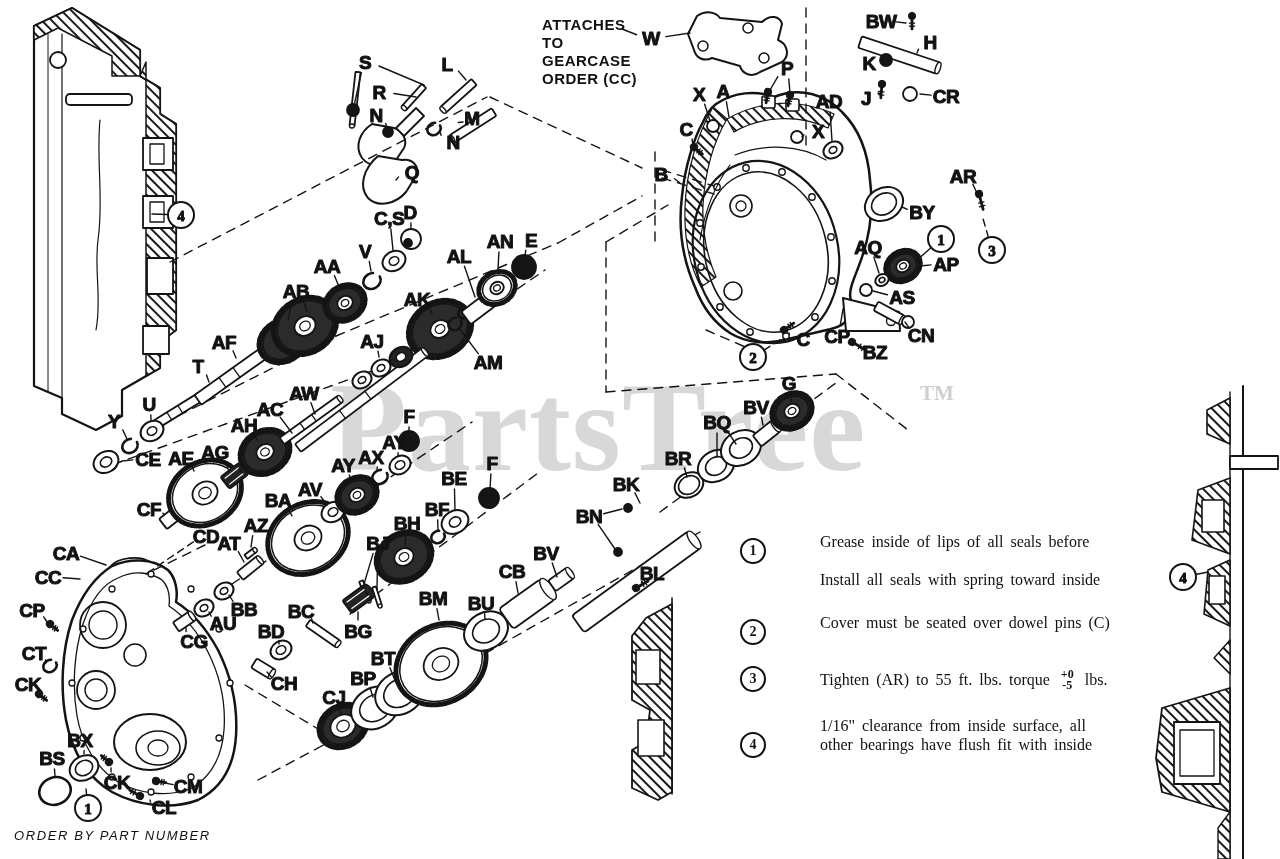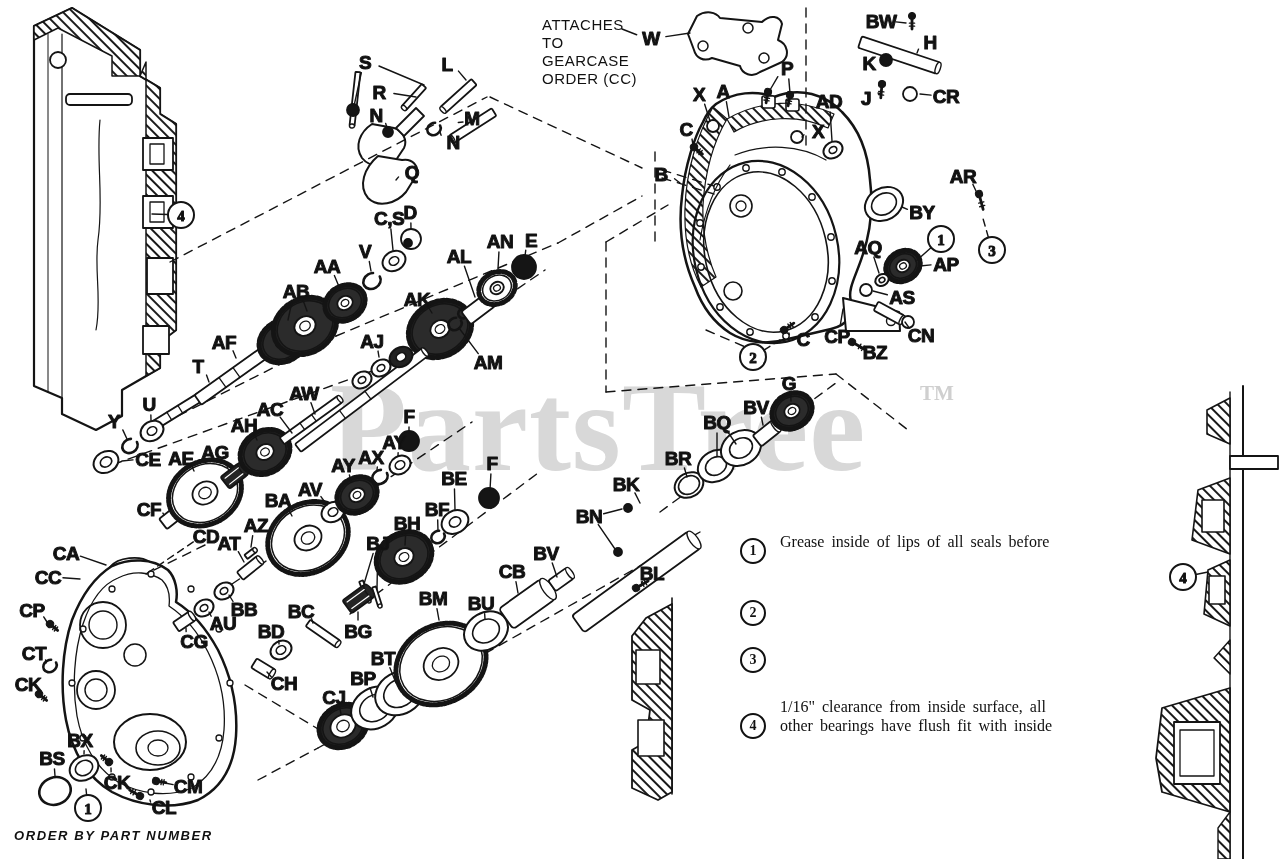--- a/index.html
+++ b/index.html
@@ -1,33 +1,33 @@
 <!DOCTYPE html>
 <html><head>
 <meta charset="utf-8">
 <style>
   html,body{margin:0;padding:0;background:#fff;}
   #stage{position:relative;width:1280px;height:859px;background:#fff;overflow:hidden;
          font-family:"Liberation Sans",sans-serif;color:#111;}
   #scene{position:absolute;left:0;top:0;z-index:1;}
   .overlay{position:absolute;z-index:2;}
-  #attaches{left:542px;top:16px;font-weight:normal;font-size:15px;line-height:18px;letter-spacing:.5px;}
-  #footer{left:14px;top:828px;font-weight:bold;font-style:italic;font-size:13px;letter-spacing:1.6px;}
+  #attaches{left:542px;top:16px;font-weight:bold;font-size:15px;line-height:18px;letter-spacing:.5px;}
+  #footer{left:14px;top:828px;font-weight:normal;font-style:italic;font-size:13px;letter-spacing:1.6px;}
   #notes{left:740px;top:532px;width:436px;font-family:"Liberation Serif",serif;
          font-size:16px;line-height:19px;word-spacing:3px;}
   .note-row{display:flex;gap:14px;margin-bottom:24px;align-items:flex-start;}
   .note-sym{flex:0 0 26px;width:26px;height:26px;border:2.2px solid #111;border-radius:50%;
             box-sizing:border-box;text-align:center;font-weight:bold;font-size:14px;line-height:21px;
             font-family:"Liberation Serif",serif;}
   .arrowsym{flex:0 0 26px;position:relative;width:26px;height:2.6px;background:#111;margin-top:8px;}
   .arrowsym:before{content:'';position:absolute;left:-2px;top:-5px;width:0;height:0;
             border:6px solid transparent;border-right:11px solid #111;border-left:0;}
   .para{margin-top:0;}
   .para + .para{margin-top:19px;}
-  .nline{white-space:nowrap;}
+  .nline{white-space:nowrap;margin-left:40px;}
   .frac{display:inline-block;vertical-align:-4px;text-align:center;font-size:12px;line-height:11px;
         font-weight:bold;margin:0 4px;}
   .plbl{font-family:"Liberation Sans",sans-serif;font-weight:bold;font-size:19px;letter-spacing:-.5px;
         fill:#111;text-anchor:middle;dominant-baseline:central;}
   .cnum{font-family:"Liberation Serif",serif;font-weight:bold;font-size:15px;fill:#111;
         text-anchor:middle;dominant-baseline:central;}
   .wmark{font-family:"Liberation Serif",serif;font-weight:bold;}
 </style>
 </head>
 <body>
@@ -814,32 +814,37 @@
 </div>
 
 <div id="notes" class="overlay">
       <div class="note-row">
         <div class="note-sym" style="margin-top: 6px;">1</div>
         <div>
           <div class="para">
             <div class="nline">Grease inside of lips of all seals before</div>
           </div>
           <div class="para">
+            <div class="nline">Install all seals with spring toward inside</div>
           </div>
         </div>
       </div>
       <div class="note-row">
         <div class="note-sym" style="margin-top: 6px;">2</div>
         <div>
           <div class="para">
+            <div class="nline">Cover must be seated over dowel pins (C)</div>
           </div>
         </div>
       </div>
       <div class="note-row">
         <div class="note-sym" style="margin-top: -3px;">3</div>
+        <div>
+          <div class="nline">Tighten (AR) to 55 ft. lbs. torque <span class="frac"><span>+0</span><br><span>-5</span></span> lbs.</div>
+        </div>
       </div>
       <div class="note-row">
         <div class="note-sym" style="margin-top: 15.5px;">4</div>
         <div>
           <div class="para">
             <div class="nline">1/16" clearance from inside surface, all</div>
             <div class="nline">other bearings have flush fit with inside</div>
           </div>
         </div>
       </div>

